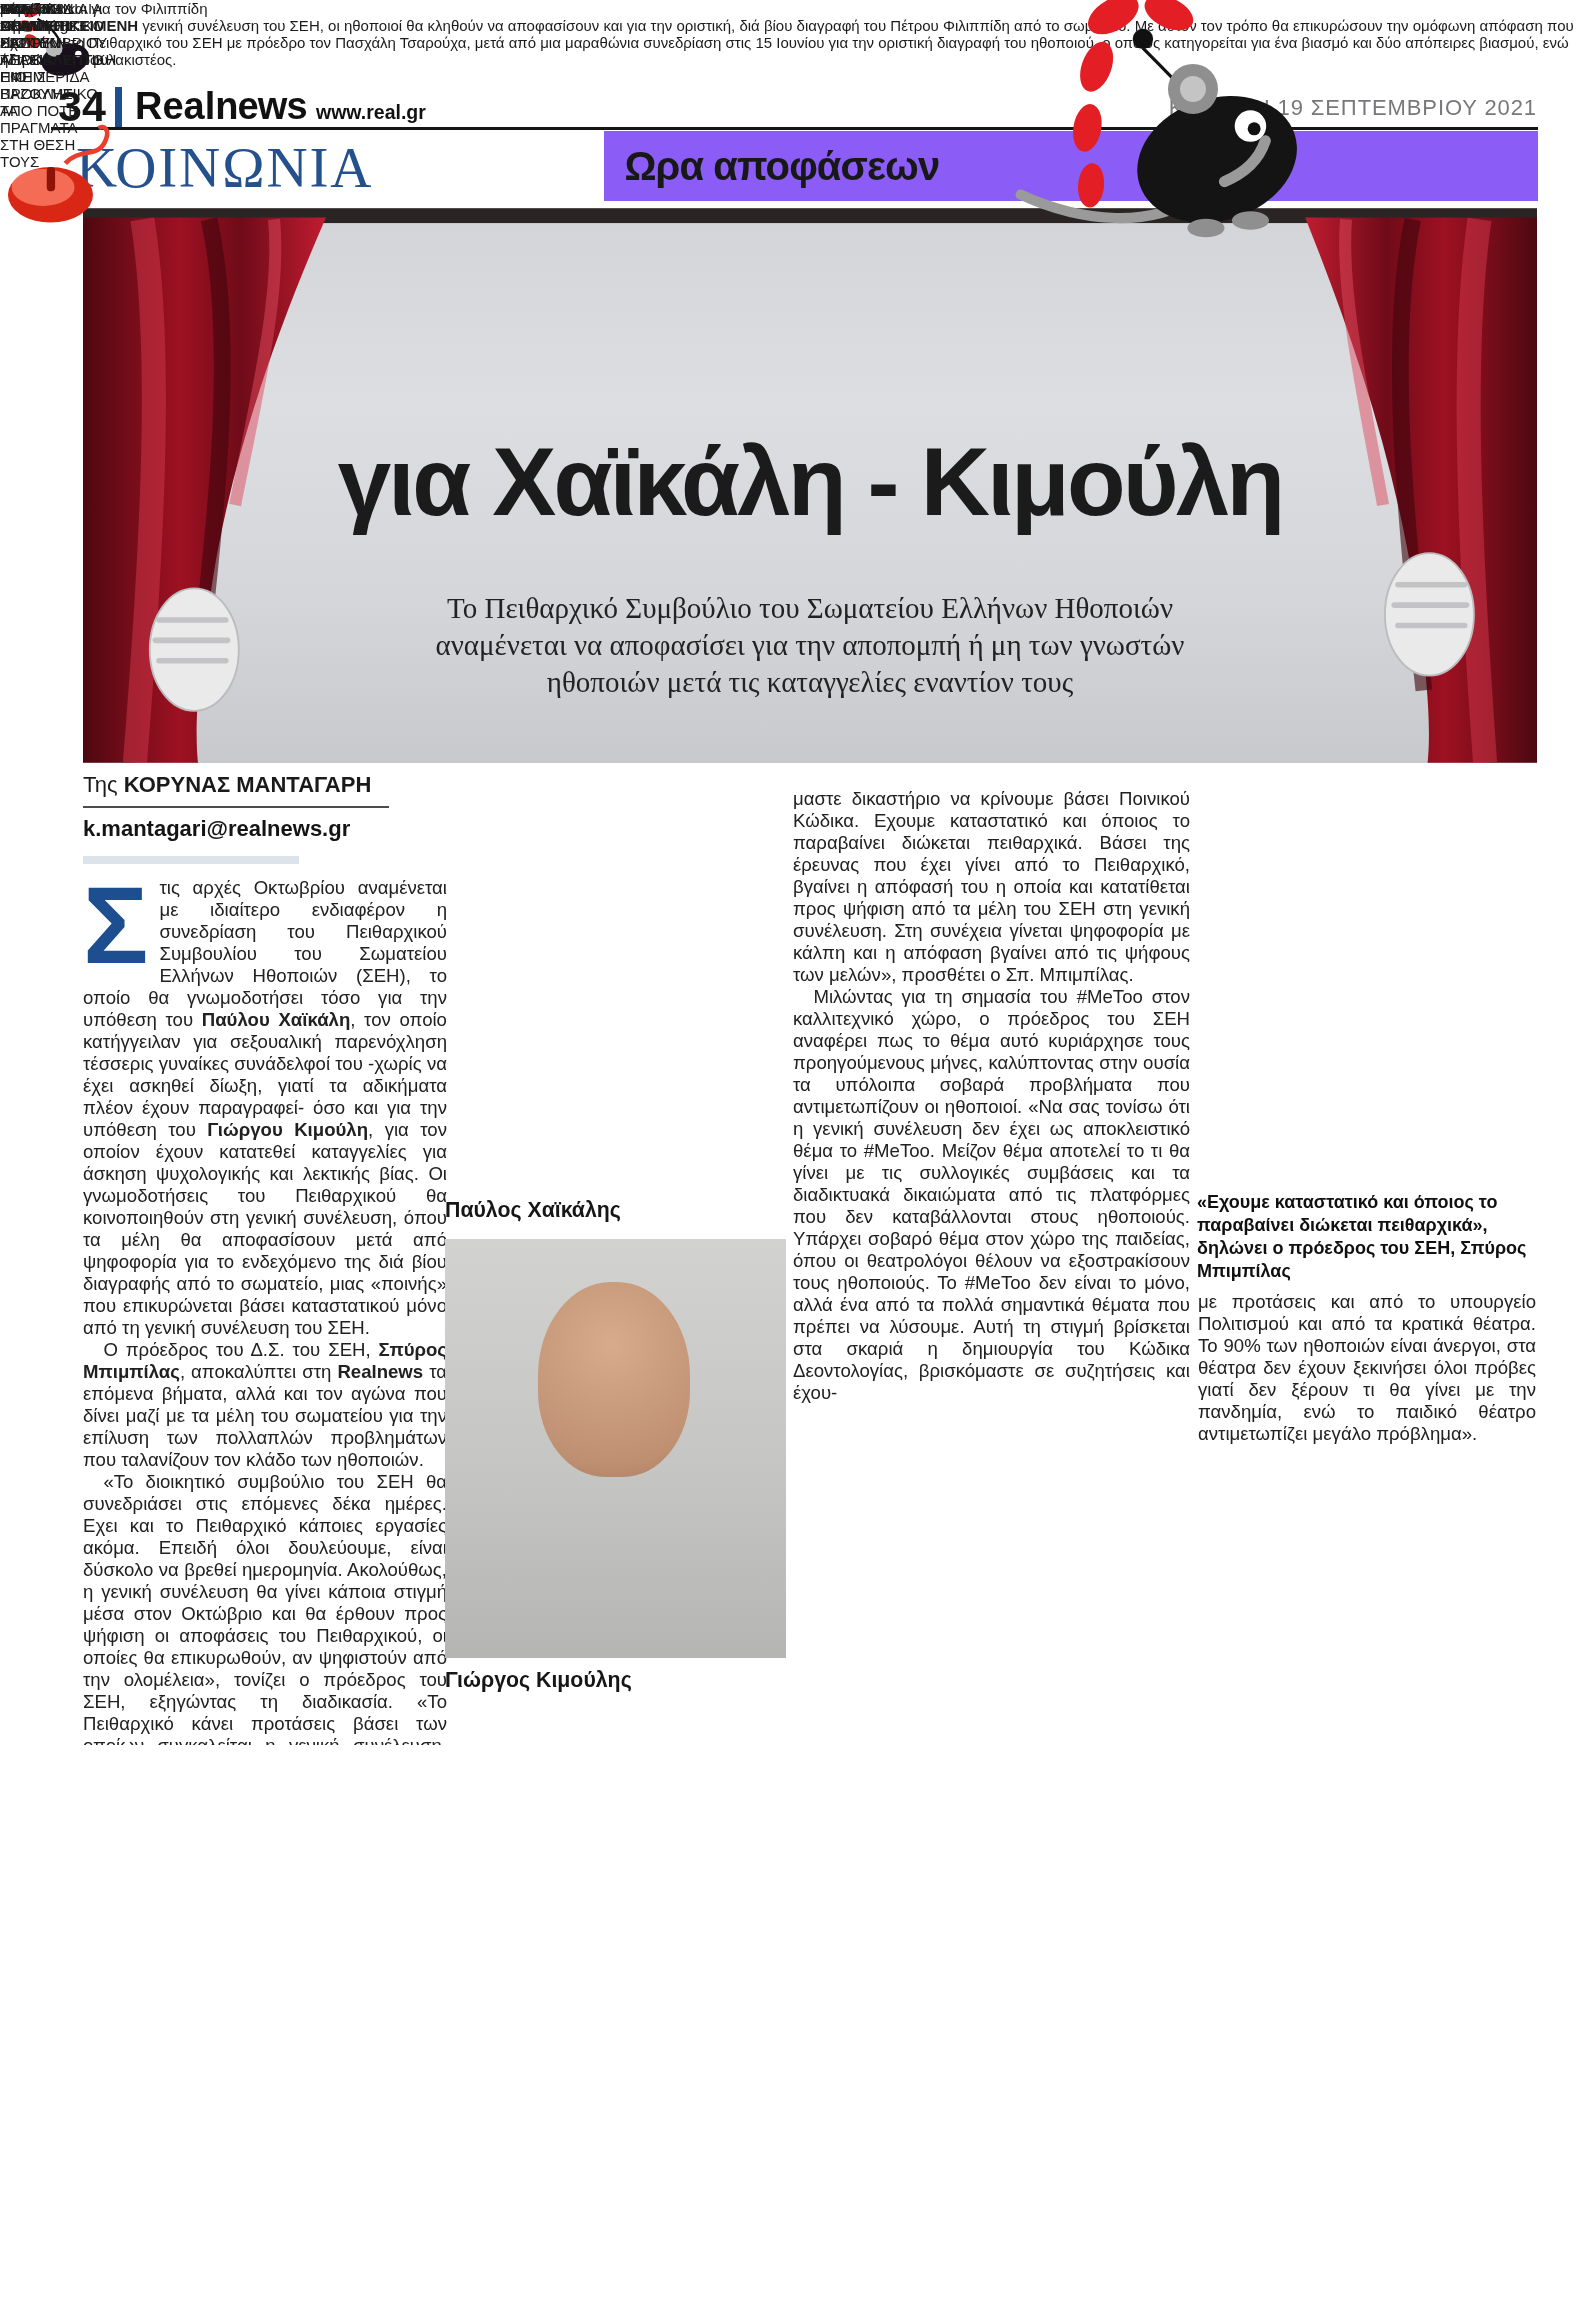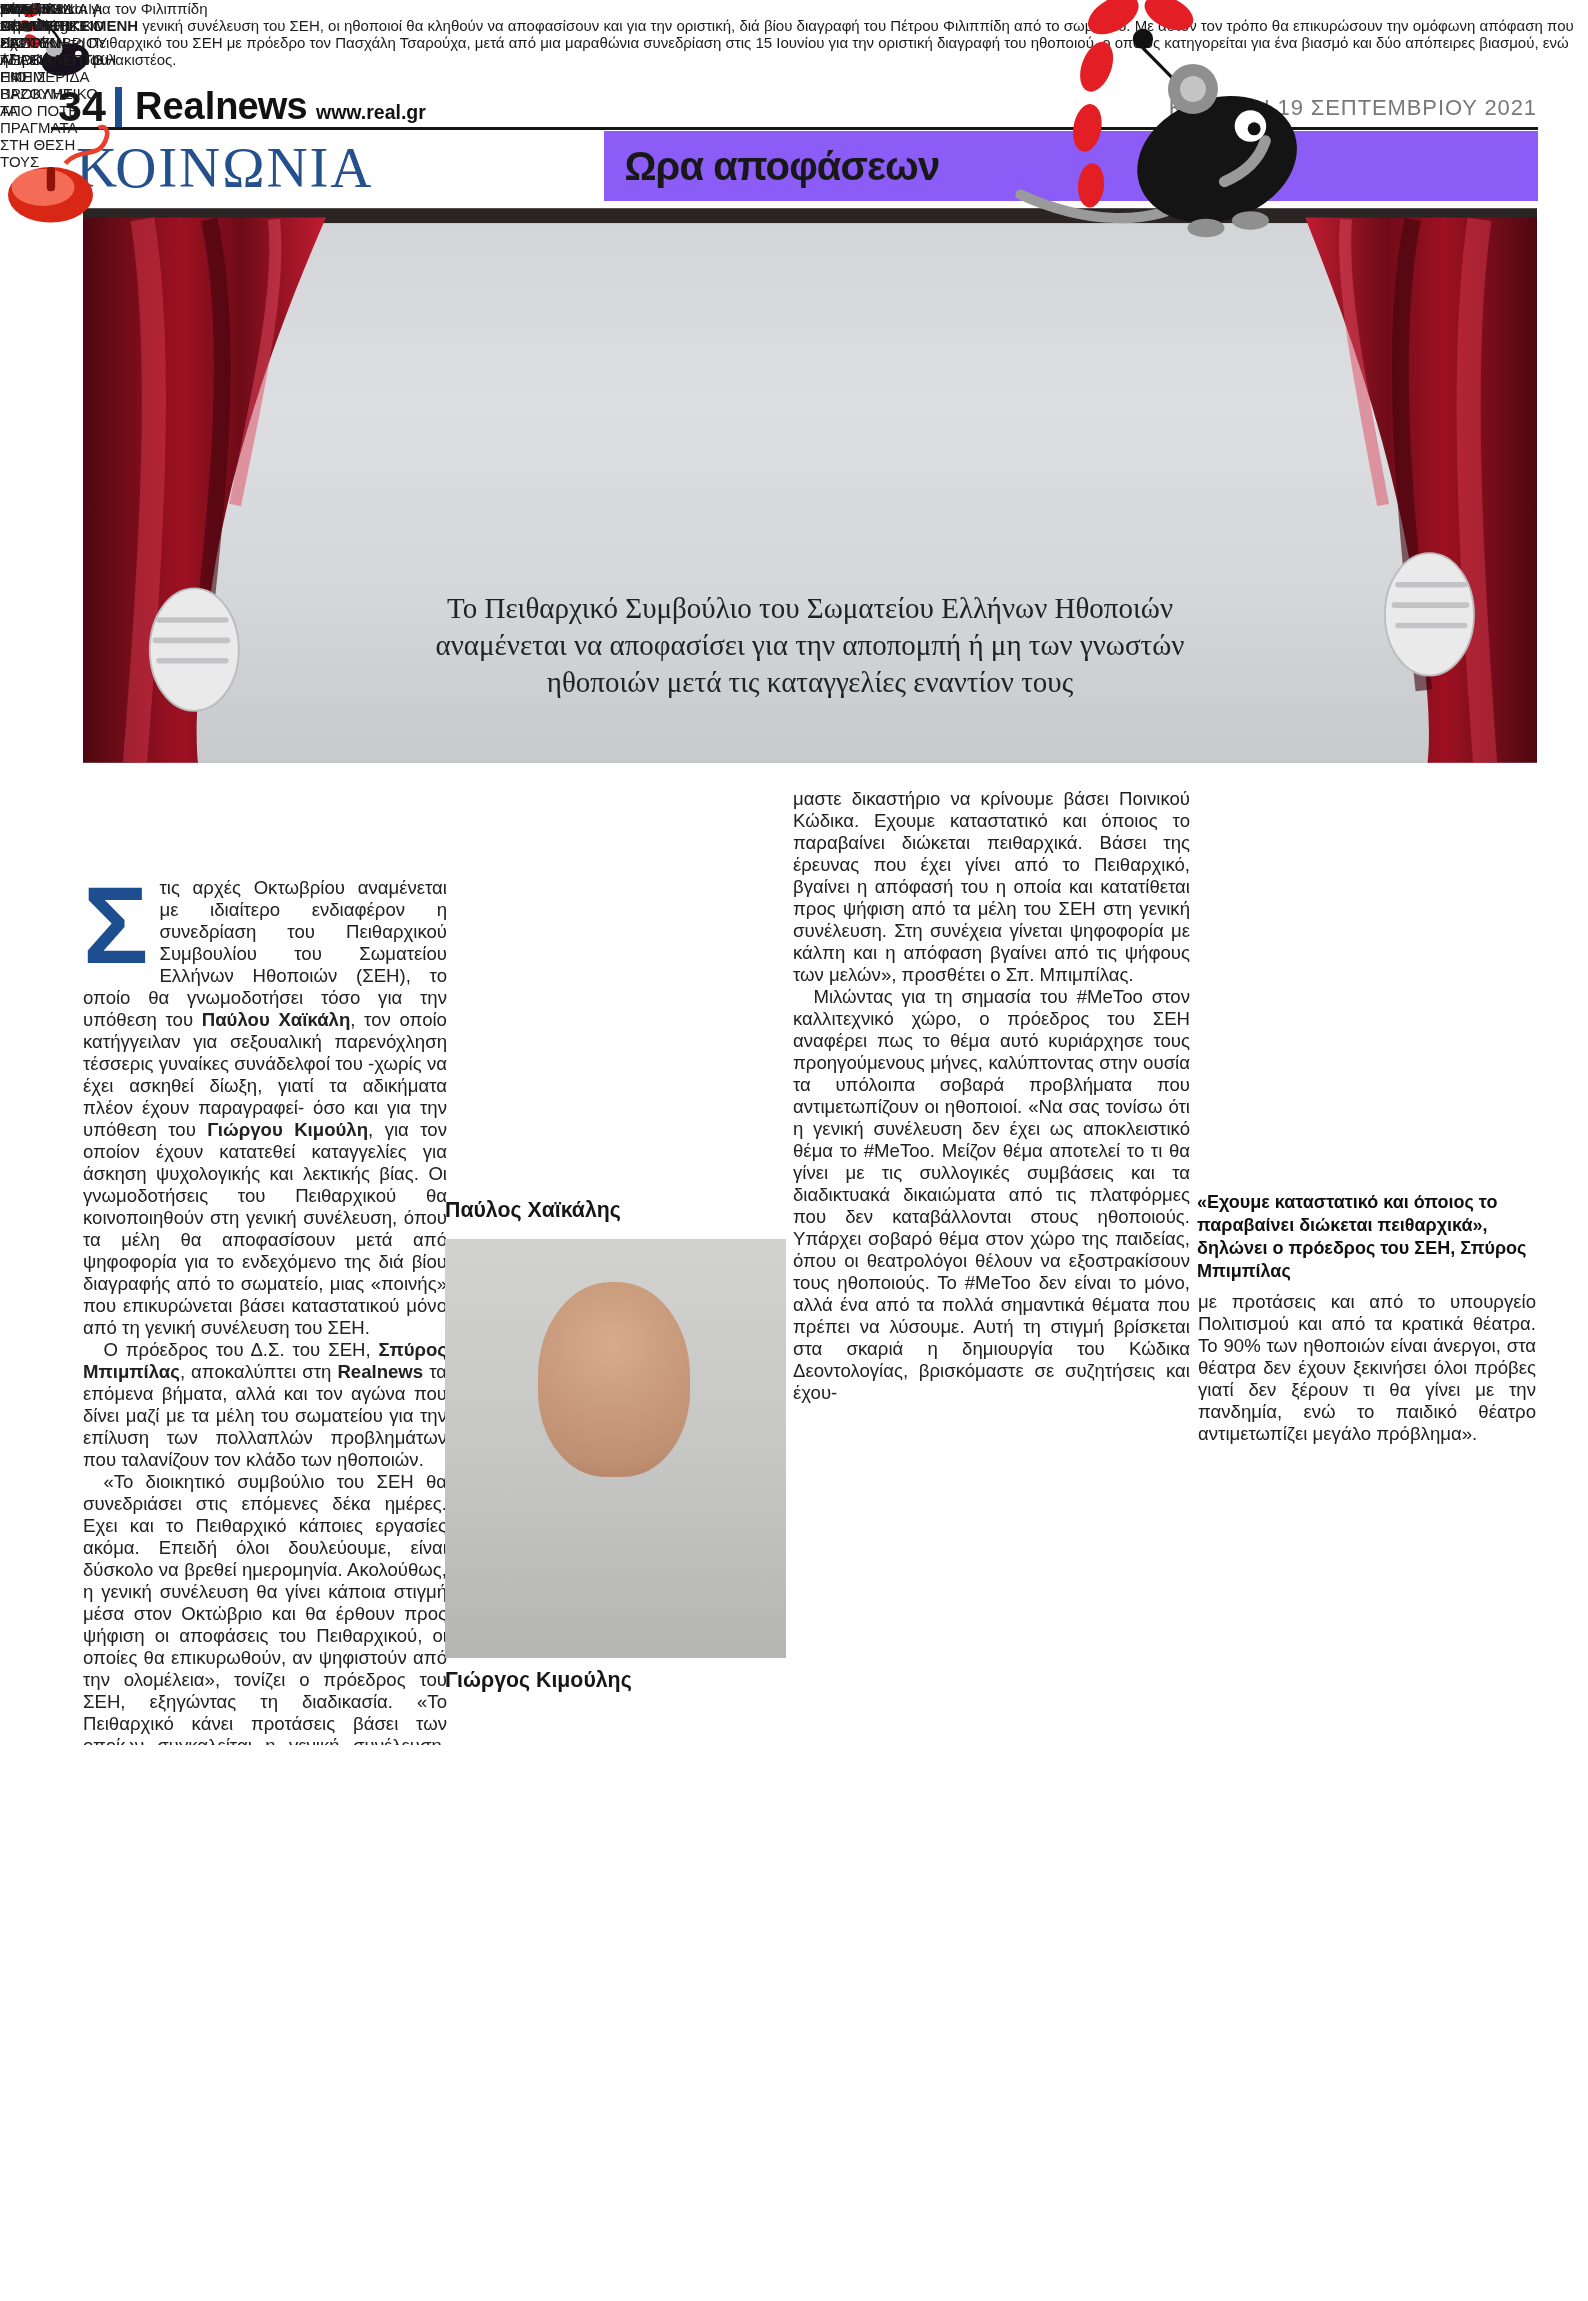--- a/index.html
+++ b/index.html
@@ -182,23 +182,30 @@
       <path d="M1362,12 C1356,90 1380,200 1402,320" stroke="#e04a5e" stroke-width="13" fill="none" opacity="0.5"></path>
       <g transform="translate(120,436)">
         <ellipse cx="0" cy="40" rx="48" ry="66" fill="#eaeaeb" stroke="#bcbcbe" stroke-width="2"></ellipse>
         <path d="M-38,8 h72 M-42,30 h78 M-38,52 h72" stroke="#c3c3c5" stroke-width="6" fill="none" stroke-linecap="round"></path>
       </g>
       <g transform="translate(1452,398)">
         <ellipse cx="0" cy="40" rx="48" ry="66" fill="#eaeaeb" stroke="#bcbcbe" stroke-width="2"></ellipse>
         <path d="M-34,8 h72 M-38,30 h78 M-34,52 h72" stroke="#c3c3c5" stroke-width="6" fill="none" stroke-linecap="round"></path>
       </g>
     </svg>
+    <div class="abs hl hl2">για Χαϊκάλη - Κιμούλη</div>
     <div class="abs herosub">Το Πειθαρχικό Συμβούλιο του Σωματείου Ελλήνων Ηθοποιών αναμένεται να αποφασίσει για την αποπομπή ή μη των γνωστών ηθοποιών μετά τις καταγγελίες εναντίον τους</div>
   </div>
 
+  <div class="abs byline">
+    <div class="l1"><span>Της</span> <b>ΚΟΡΥΝΑΣ ΜΑΝΤΑΓΑΡΗ</b></div>
+    <div class="byrule"></div>
+    <div class="bymail">k.mantagari@realnews.gr</div>
+    <div class="bybar"></div>
+  </div>
 
   <div class="abs bodycol col1">
     <p><span class="dropcap">Σ</span><span><span>τις αρχές Οκτωβρίου αναμένεται με ιδιαίτερο ενδιαφέρον η συνεδρίαση του Πειθαρχικού Συμβουλίου του Σωματείου Ελλήνων Ηθοποιών (ΣΕΗ), το οποίο θα γνωμοδοτήσει τόσο για την υπόθεση του </span><b>Παύλου Χαϊκάλη</b><span>, τον οποίο κατήγγειλαν για σεξουαλική παρενόχληση τέσσερις γυναίκες συνάδελφοί του -χωρίς να έχει ασκηθεί δίωξη, γιατί τα αδικήματα πλέον έχουν παραγραφεί- όσο και για την υπόθεση του </span><b>Γιώργου Κιμούλη</b><span>, για τον οποίον έχουν κατατεθεί καταγγελίες για άσκηση ψυχολογικής και λεκτικής βίας. Οι γνωμοδοτήσεις του Πειθαρχικού θα κοινοποιηθούν στη γενική συνέλευση, όπου τα μέλη θα αποφασίσουν μετά από ψηφοφορία για το ενδεχόμενο της διά βίου διαγραφής από το σωματείο, μιας «ποινής» που επικυρώνεται βάσει καταστατικού μόνο από τη γενική συνέλευση του ΣΕΗ.</span></span></p>
     <p class="ind"><span>Ο πρόεδρος του Δ.Σ. του ΣΕΗ, </span><b>Σπύρος Μπιμπίλας</b><span>, αποκαλύπτει στη </span><b>Realnews</b><span> τα επόμενα βήματα, αλλά και τον αγώνα που δίνει μαζί με τα μέλη του σωματείου για την επίλυση των πολλαπλών προβλημάτων που ταλανίζουν τον κλάδο των ηθοποιών.</span></p>
     <p class="ind"><span>«Το διοικητικό συμβούλιο του ΣΕΗ θα συνεδριάσει στις επόμενες δέκα ημέρες. Εχει και το Πειθαρχικό κάποιες εργασίες ακόμα. Επειδή όλοι δουλεύουμε, είναι δύσκολο να βρεθεί ημερομηνία. Ακολούθως, η γενική συνέλευση θα γίνει κάποια στιγμή μέσα στον Οκτώβριο και θα έρθουν προς ψήφιση οι αποφάσεις του Πειθαρχικού, οι οποίες θα επικυρωθούν, αν ψηφιστούν από την ολομέλεια», τονίζει ο πρόεδρος του ΣΕΗ, εξηγώντας τη διαδικασία. «Το Πειθαρχικό κάνει προτάσεις βάσει των οποίων συγκαλείται η γενική συνέλευση. Εμείς δεν εί-</span></p>
   </div>
 
   <div class="abs caption" style="left:445px;top:1198px;">Παύλος Χαϊκάλης</div>
 
   <div class="abs photo ph2">

